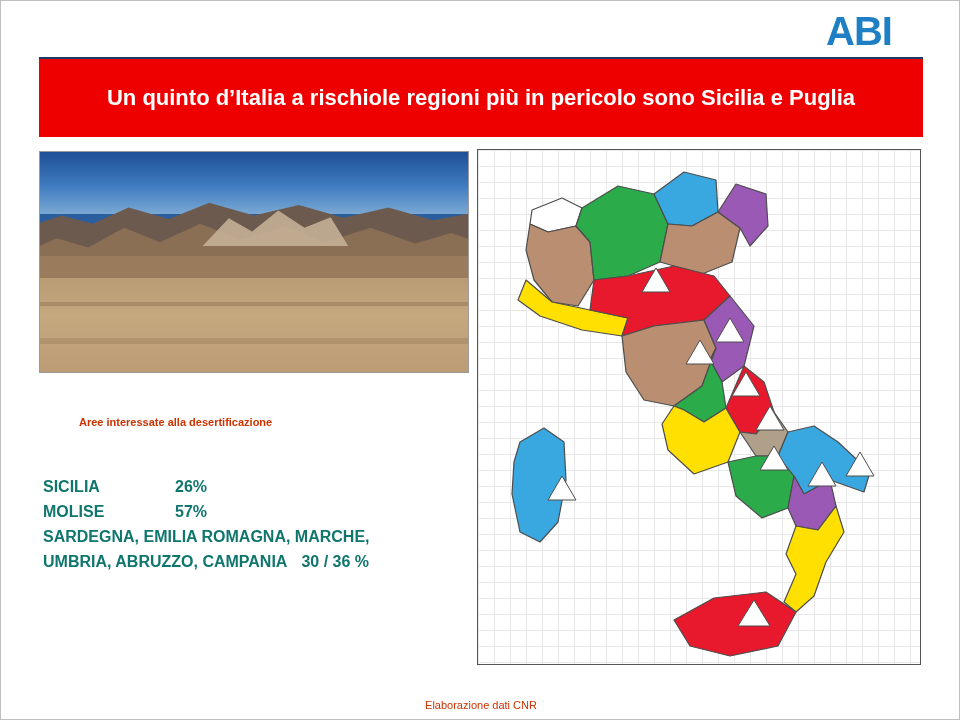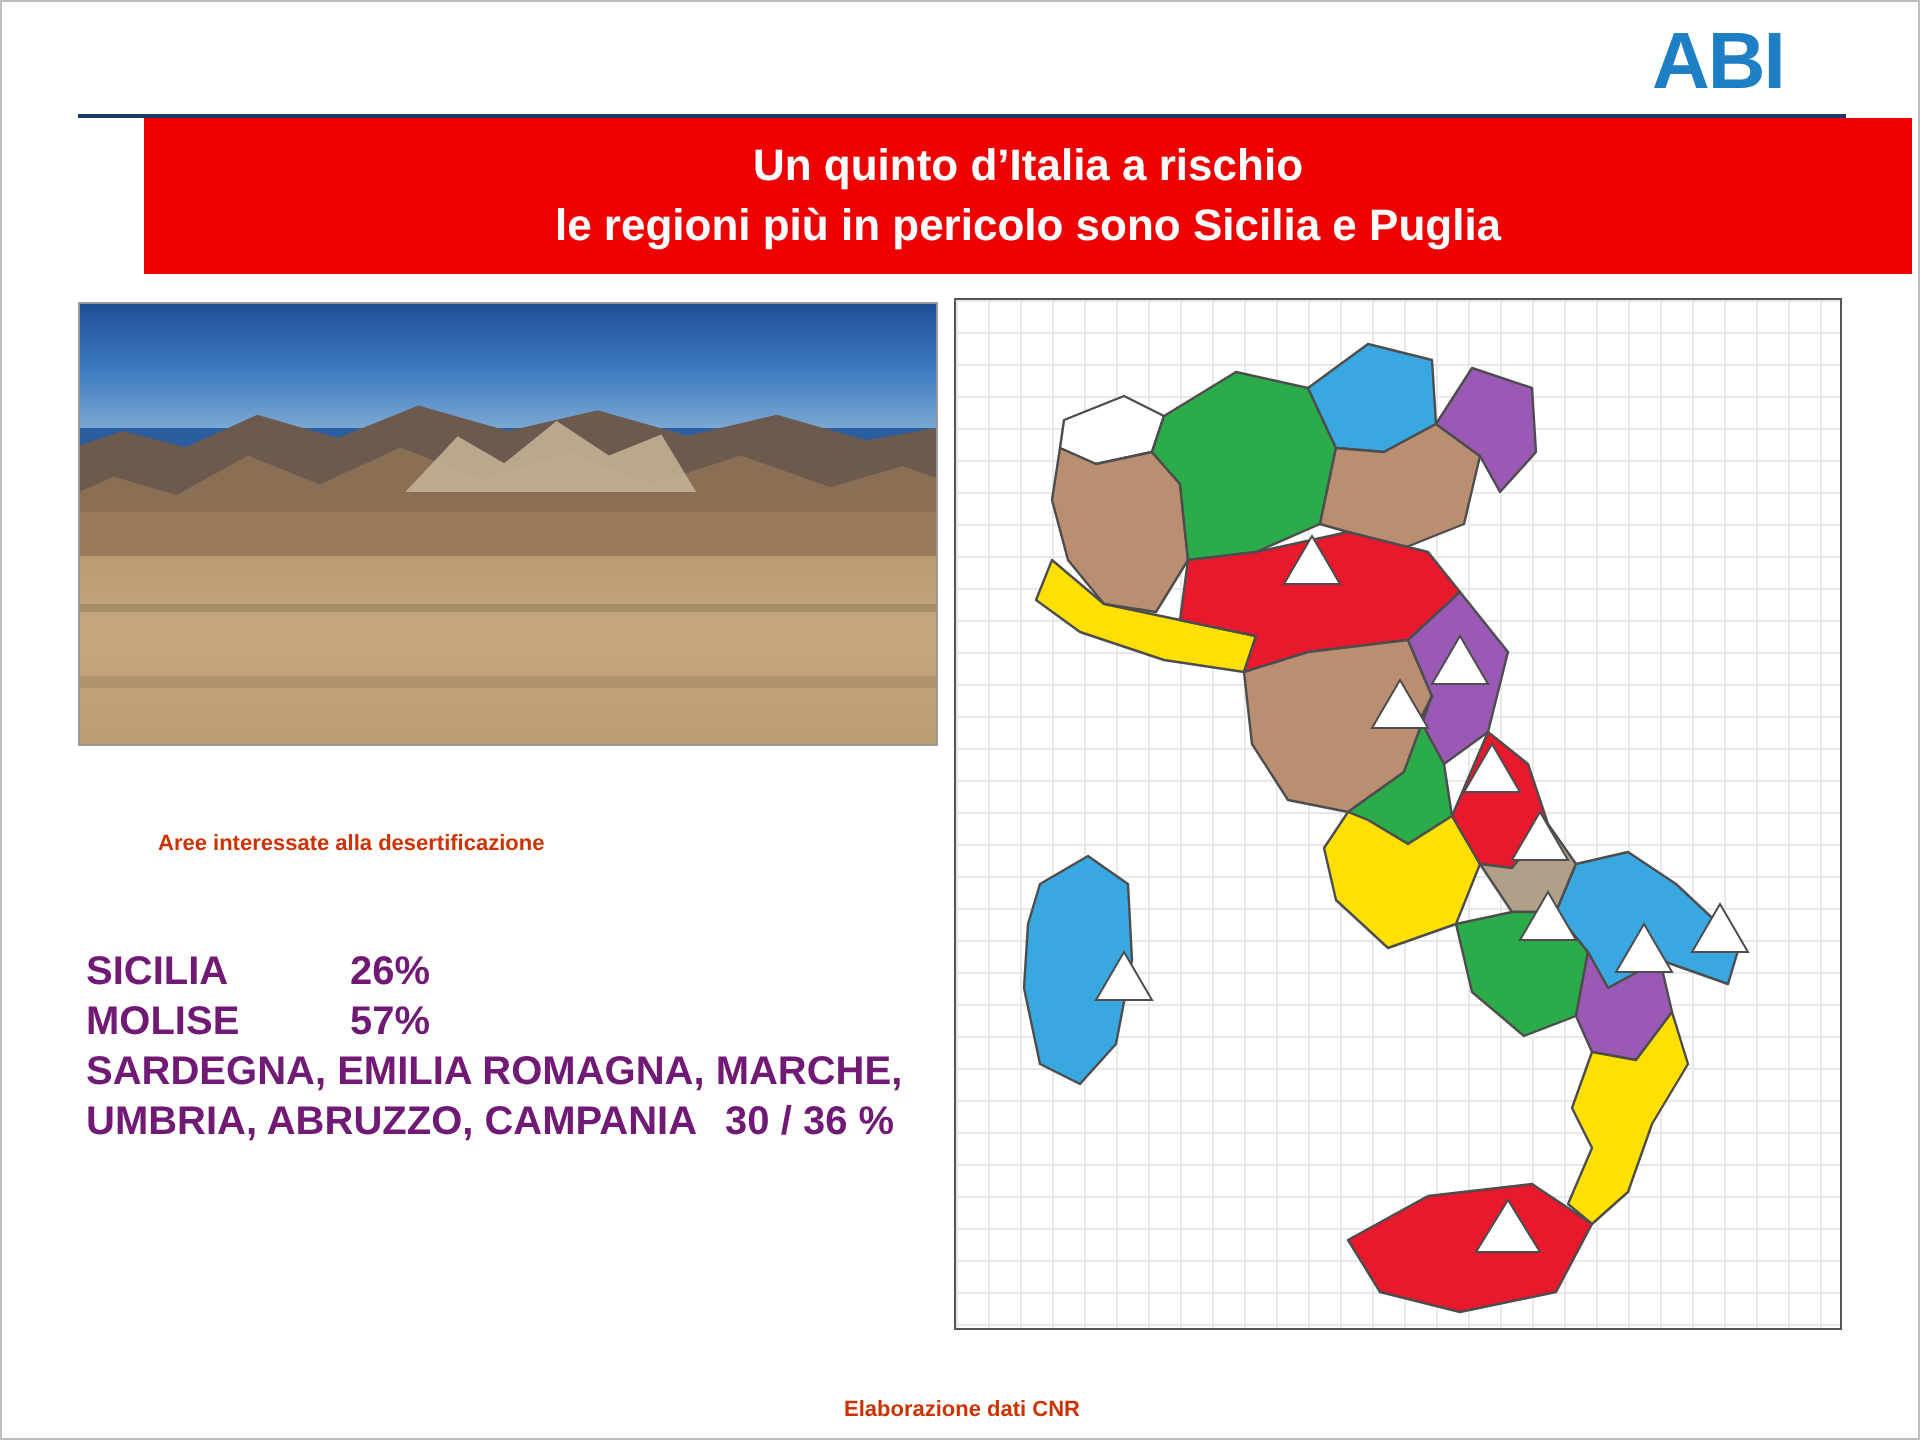--- a/index.html
+++ b/index.html
@@ -54,24 +54,23 @@
 
   
   .title-band {
     position: absolute;
     left: 38px;
     top: 58px;
     width: 884px;
     height: 78px;
     background: #ee0000;
     display: flex;
-    flex-direction: column;
+    flex-direction: row;
     align-items: center;
     justify-content: center;
-    margin-left: 33px;
   }
   .title-line {
     color: #ffffff;
     font-weight: bold;
     font-size: 22px;
     line-height: 30px;
     text-align: center;
     white-space: nowrap;
   }
 
@@ -153,23 +152,23 @@
   }
   .legend-list {
     position: absolute;
     left: 42px;
     top: 473px;
     width: 440px;
   }
   .legend-row {
     display: flex;
     align-items: baseline;
-    font-size: 20px;
+    font-size: 16px;
     font-weight: bold;
-    color: #701a75;
+    color: #0f766e;
     line-height: 25px;
     white-space: nowrap;
   }
   .legend-row .lbl { display: inline-block; min-width: 132px; }
   .legend-row .val { display: inline-block; }
   .legend-row.wide .lbl { min-width: 0; }
   .legend-row.wide .val { margin-left: 14px; }
 
   
   .map-frame {
@@ -188,21 +187,21 @@
   .map-svg { position: absolute; left: 0; top: 0; }
 
   
   .footer {
     position: absolute;
     left: 0;
     top: 698px;
     width: 960px;
     text-align: center;
     font-size: 11px;
-    font-weight: bold;
+    font-weight: normal;
     color: #cc3300;
   }
 </style>
 </head>
 <body>
 
 <div class="slide">
 
   <div class="logo">
     <div class="logo-text">ABI</div>

